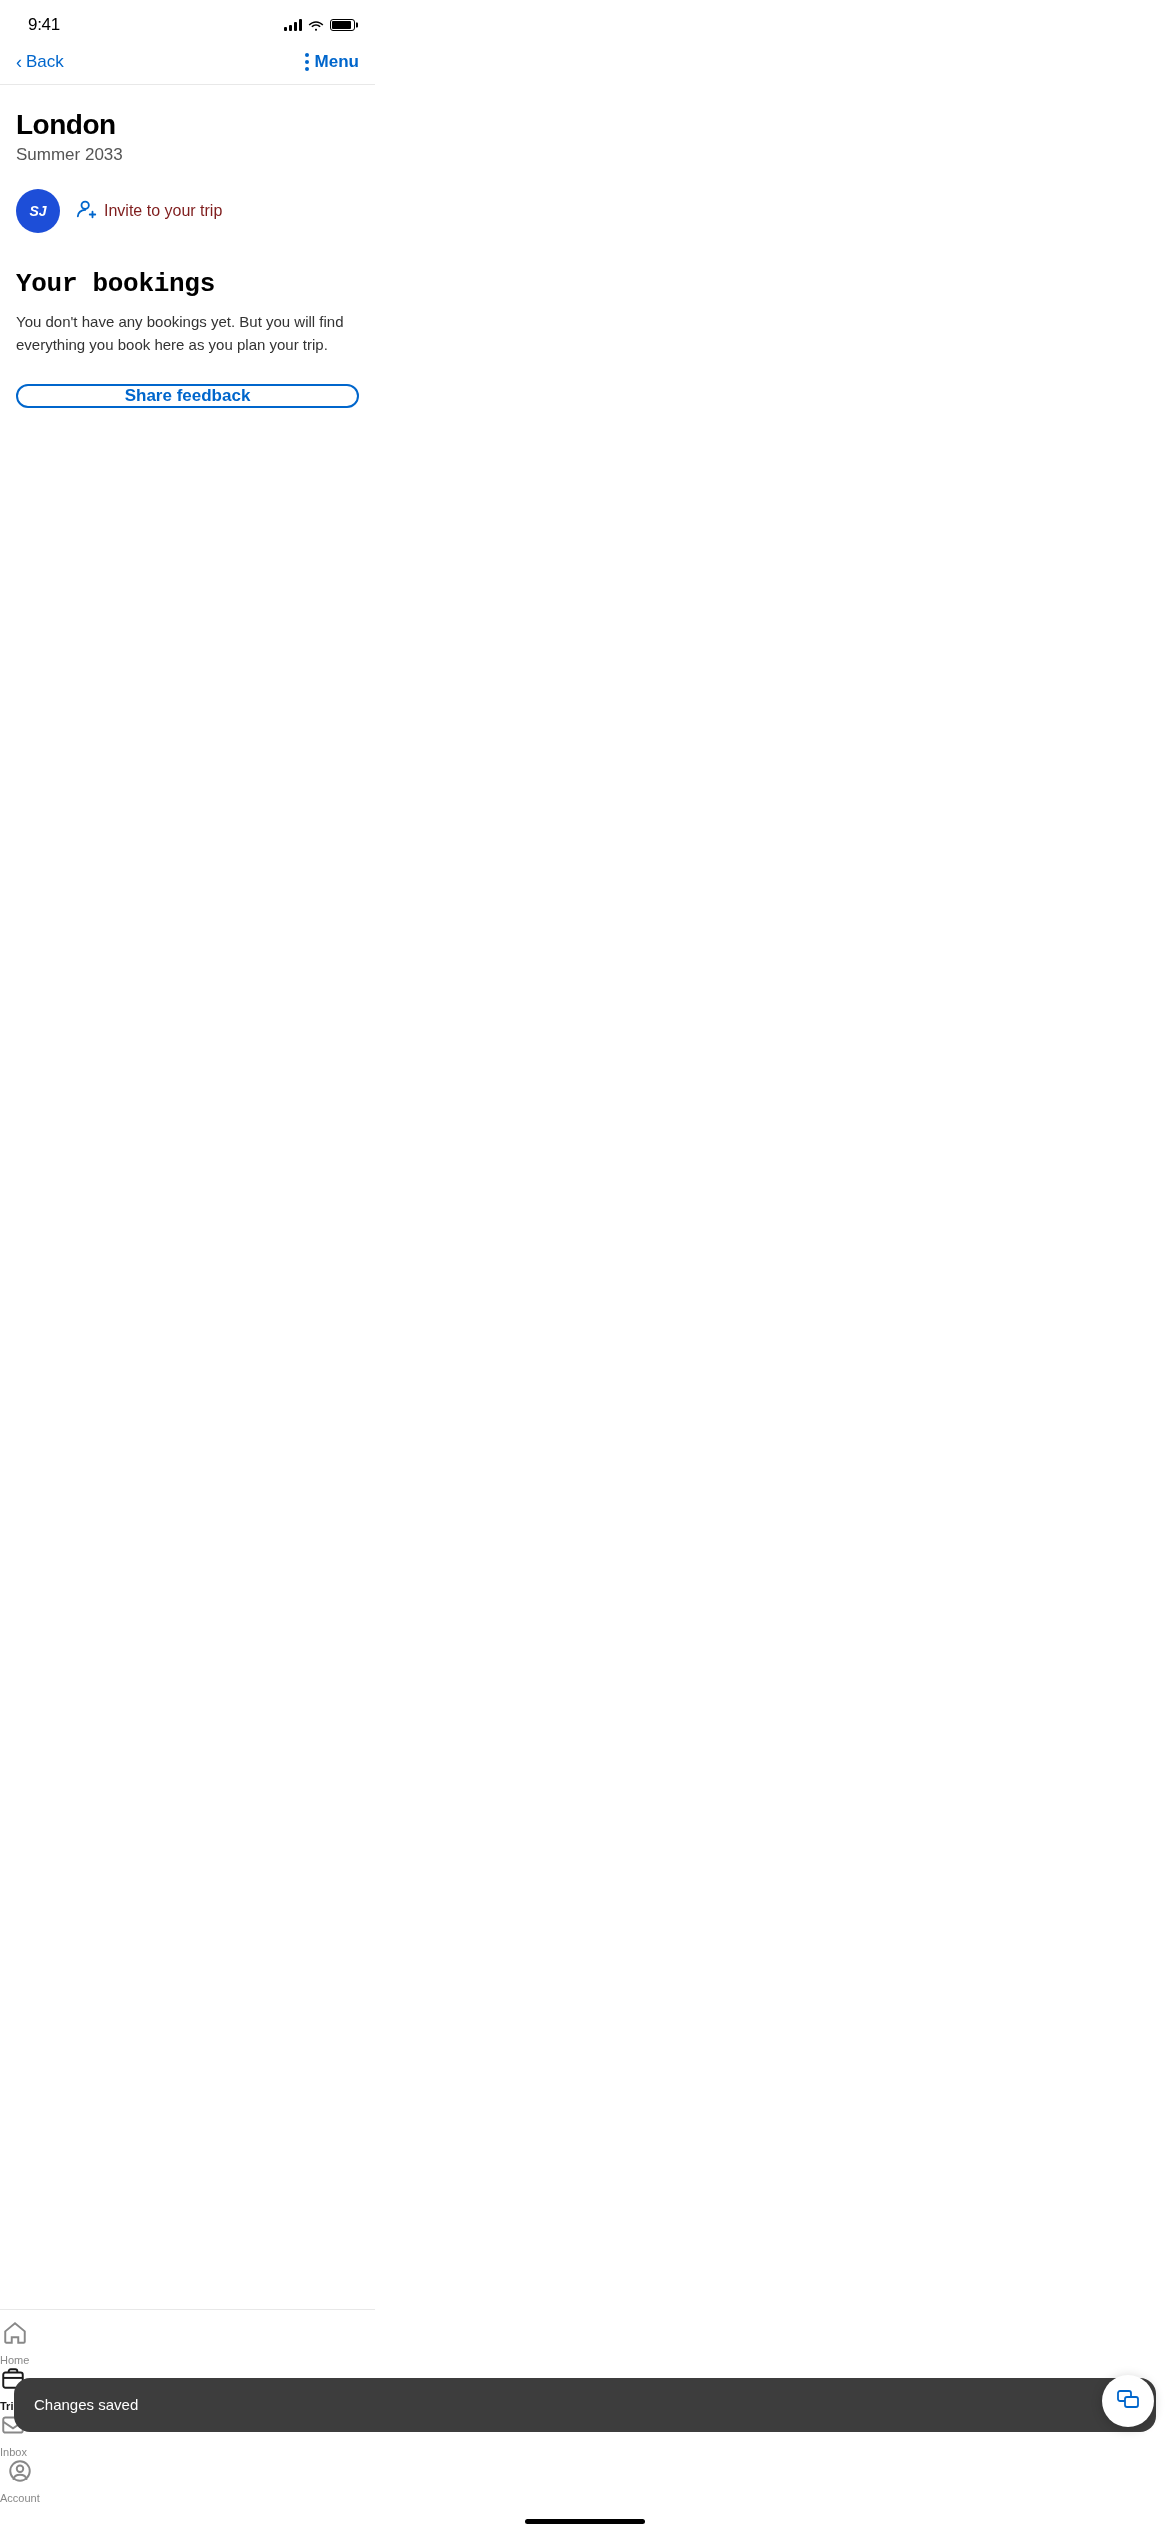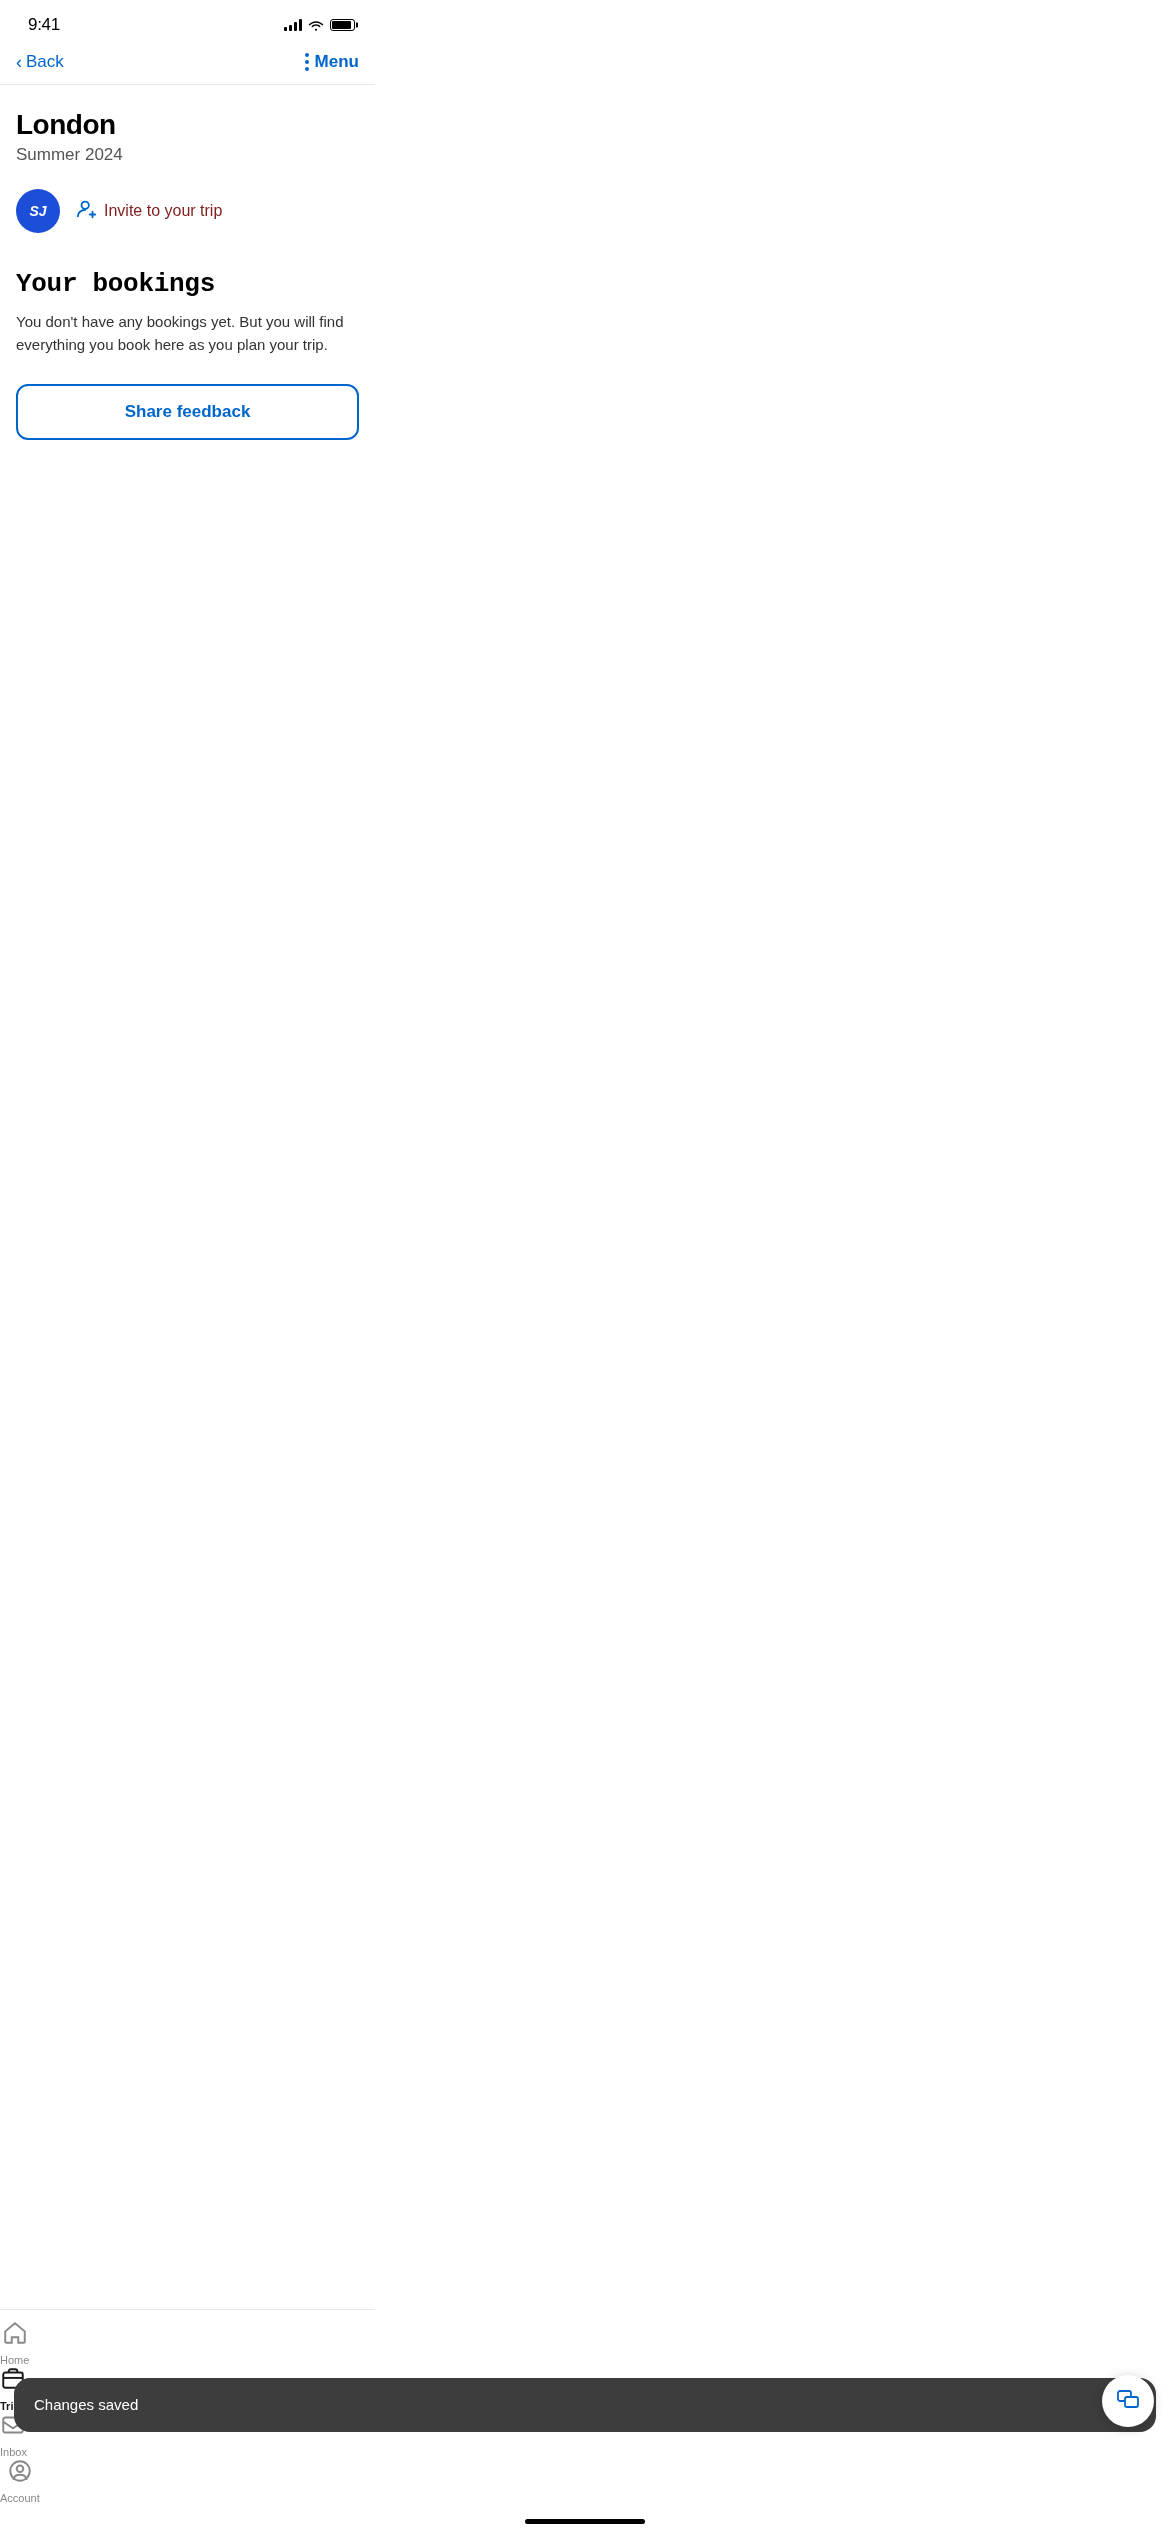--- a/index.html
+++ b/index.html
@@ -224,21 +224,20 @@
     }
 
     .share-feedback-btn {
       width: 100%;
       border: 2px solid #0066cc;
       border-radius: 12px;
       background: #fff;
       color: #0066cc;
       font-size: 17px;
       font-weight: 600;
-      padding: 16px;
       text-align: center;
       cursor: pointer;
       display: block;
     }
 
     
     .toast-bar {
       position: fixed;
       bottom: 100px;
       left: 14px;
@@ -374,21 +373,21 @@
       <div class="dot"></div>
       <div class="dot"></div>
     </div>
     <span>Menu</span>
   </div>
 </div>
 
 <div class="main-content">
 
   <h1 class="trip-title">London</h1>
-  <p class="trip-subtitle">Summer 2024</p>
+  <p class="trip-subtitle">Summer 2033</p>
 
   <div class="user-row">
     <div class="user-avatar">SJ</div>
     <a class="invite-button">
       <span class="invite-icon">
         <svg width="22" height="22" viewBox="0 0 24 24" fill="none" xmlns="http://www.w3.org/2000/svg">
           <circle cx="10" cy="8" r="4" stroke="#0066cc" stroke-width="2"></circle>
           <path d="M2 20C2 16.134 5.582 13 10 13" stroke="#0066cc" stroke-width="2" stroke-linecap="round"></path>
           <path d="M18 15V21M15 18H21" stroke="#0066cc" stroke-width="2" stroke-linecap="round"></path>
         </svg>

